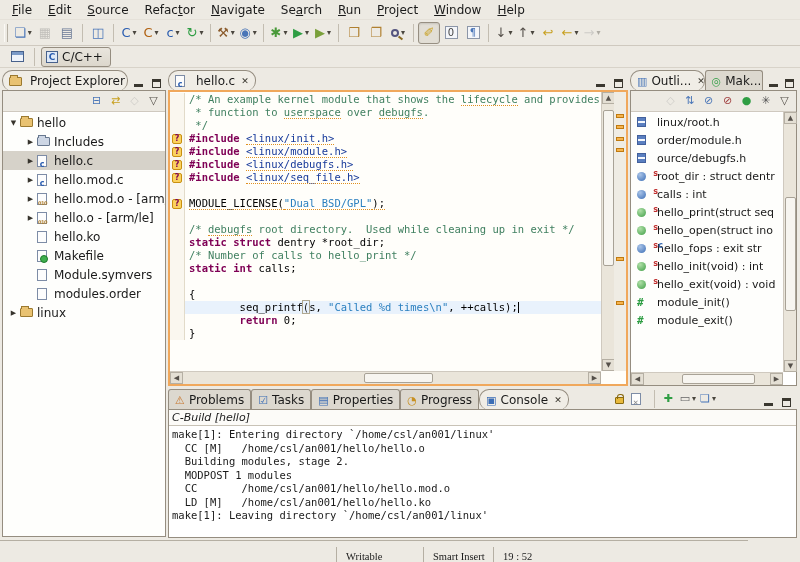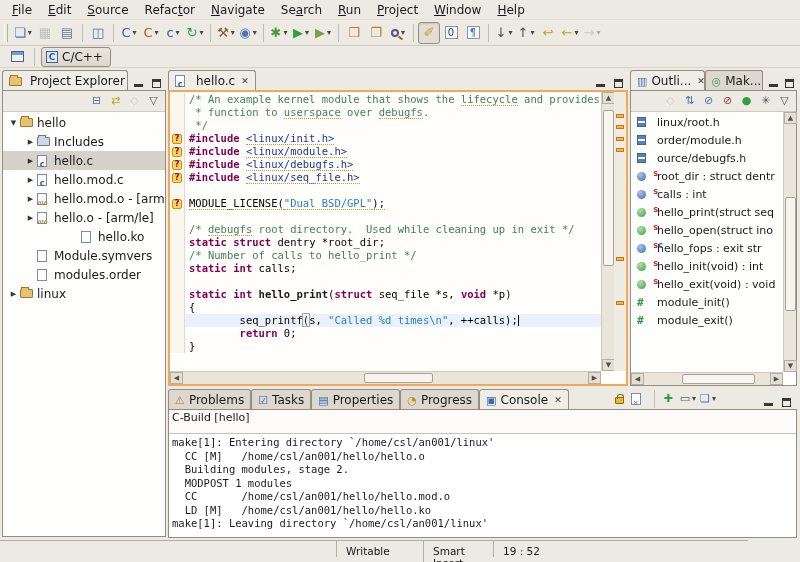--- a/index.html
+++ b/index.html
@@ -38,21 +38,21 @@
   .psep { width:1px; height:18px; background:#c3bdb1; margin:0 6px; }
   .persp-btn { display:flex; align-items:center; gap:4px; border:1px solid #958d80; border-radius:3px;
                background:linear-gradient(#e9e5dd,#dcd7cc); padding:2px 7px 2px 4px; }
   .ic-cpersp { width:12px; height:12px; background:#dfe9f7; border:1px solid #47618c; color:#2a5db0;
                font:bold 9px/11px "DejaVu Sans",sans-serif; text-align:center; display:inline-block; }
 
   
   .vtabrow { position:absolute; left:0; top:0; right:0; height:21px; display:flex; align-items:flex-end; }
   .vtab { display:flex; align-items:center; gap:4px; height:21px; padding:0 6px; border:1px solid #958d80;
           border-bottom:none; border-radius:3px 3px 0 0; background:#dcd8cf; white-space:nowrap; overflow:hidden; }
-  .vtab.active { background:#f0ede6; }
+  .vtab.active { background:#f0ede6;border-radius:10px; }
   .vtab .closex { font-size:9px; font-weight:bold; color:#3a372f; margin-left:2px; }
   .mmbox { margin-left:auto; display:flex; align-items:center; gap:6px; padding:0 4px 3px 4px; }
   .mm { width:12px; height:11px; display:flex; align-items:flex-end; justify-content:center; }
   .ic-min { width:9px; height:3px; background:#3a372f; margin-bottom:1px; }
   .ic-max { width:9px; height:9px; border:1px solid #3a372f; border-top:3px solid #3a372f; }
   .panel-frame { position:absolute; left:0; top:20px; right:0; bottom:0; border:1px solid #958d80; background:#fff; }
   .tools { height:21px; background:#edeae3; border-bottom:1px solid #cfc9bf; display:flex;
            align-items:center; justify-content:flex-end; padding-right:2px; }
   .tools .tbtn { height:19px; min-width:19px; }
   .tools .tg { font-size:11px; line-height:12px; }
@@ -139,27 +139,27 @@
   #bp .vtabrow { height:22px; }
   #bp-body { position:absolute; left:0; top:21px; right:0; bottom:0; border:1px solid #958d80; background:#fff; }
   .btab-ico { font-size:11px; }
   #bp-tools { margin-left:auto; display:flex; align-items:center; padding-bottom:2px; }
   #bp-tools .tbtn { height:19px; min-width:19px; }
   #bp-tools .tg { font-size:11px; }
   .ic-lock { width:9px; height:7px; background:#e8b93c; border:1px solid #8a6a10; border-radius:1px;
              position:relative; display:inline-block; margin-top:4px; }
   .ic-lock::before { content:""; position:absolute; left:1px; top:-4px; width:5px; height:4px;
                      border:1px solid #8a6a10; border-bottom:none; border-radius:3px 3px 0 0; }
-  #console-title { height:24px; font-size:11px; line-height:15px; padding-left:3px;
-                   border-bottom:1px solid #c8c2b6; background:#fcfbf8; }
+  #console-title { height:16px; font-size:11px; line-height:15px; padding-left:3px;
+                   border-bottom:1px solid #c8c2b6; background:#fcfbf8;font-style:italic; }
   #console-out { font:10.5px/13.5px "DejaVu Sans Mono",monospace; padding:2px 0 0 3px; white-space:pre; }
 
   
   #statusbar { position:absolute; left:0; top:540px; width:748px; height:22px; border-top:1px solid #b5afa3;
-               background:#edeae3; display:flex; align-items:flex-start; font-size:10.5px; }
+               background:#edeae3; display:flex; align-items:flex-end; font-size:10.5px;font-family:Liberation Serif, serif; }
   .st-spacer { width:336px; }
   .st-cell { border-left:1px solid #b5afa3; padding:4px 0 0 9px; }
   .st-w { width:87px; } .st-i { width:70px; } .st-p { width:83px; }
   .st-end { border-left:1px solid #b5afa3; width:1px; }
 </style>
 </head>
 <body>
 
 <div id="window">
 
@@ -354,26 +354,33 @@
             </span>
             <span class="tlabel">hello.mod.o - [arm/le]</span>
           </div>
           <div class="trow" style="padding-left: 21px;">
             <span class="tarrow">▶</span>
             <span class="tico">
               <span class="ic-page"><i class="po">010</i></span>
             </span>
             <span class="tlabel">hello.o - [arm/le]</span>
           </div>
-          <div class="trow" style="padding-left: 21px; margin-left: 44px;">
+          <div class="trow" style="padding-left: 21px;">
             <span class="tarrow"></span>
             <span class="tico">
               <span class="ic-page"></span>
             </span>
             <span class="tlabel">hello.ko</span>
+          </div>
+          <div class="trow" style="padding-left: 21px;">
+            <span class="tarrow"></span>
+            <span class="tico">
+              <span class="ic-page mk"></span>
+            </span>
+            <span class="tlabel">Makefile</span>
           </div>
           <div class="trow" style="padding-left: 21px;">
             <span class="tarrow"></span>
             <span class="tico">
               <span class="ic-page"></span>
             </span>
             <span class="tlabel">Module.symvers</span>
           </div>
           <div class="trow" style="padding-left: 21px;">
             <span class="tarrow"></span>
@@ -475,24 +482,20 @@
             <span class="gut"></span>
             <span class="ctext"><span class="cm">/* Number of calls to hello_print */</span></span>
           </div>
           <div class="crow">
             <span class="gut"></span>
             <span class="ctext"><span class="kw">static</span><span class="pl"> </span><span class="kw">int</span><span class="pl"> calls;</span></span>
           </div>
           <div class="crow">
             <span class="gut"></span>
             <span class="ctext"></span>
-          </div>
-          <div class="crow">
-            <span class="gut"></span>
-            <span class="ctext"><span class="kw">static</span><span class="pl"> </span><span class="kw">int</span><span class="pl"> </span><span class="fn">hello_print</span><span class="pl">(</span><span class="kw">struct</span><span class="pl"> seq_file *s, </span><span class="kw">void</span><span class="pl"> *p)</span></span>
           </div>
           <div class="crow">
             <span class="gut"></span>
             <span class="ctext"><span class="pl">{</span></span>
           </div>
           <div class="crow hl">
             <span class="gut"></span>
             <span class="ctext"><span class="pl">        seq_printf</span><span class="brk">(</span><span class="pl">s, </span><span class="str">"Called %d times\n"</span><span class="pl">, ++calls);</span><span class="caret"></span></span>
           </div>
           <div class="crow">

